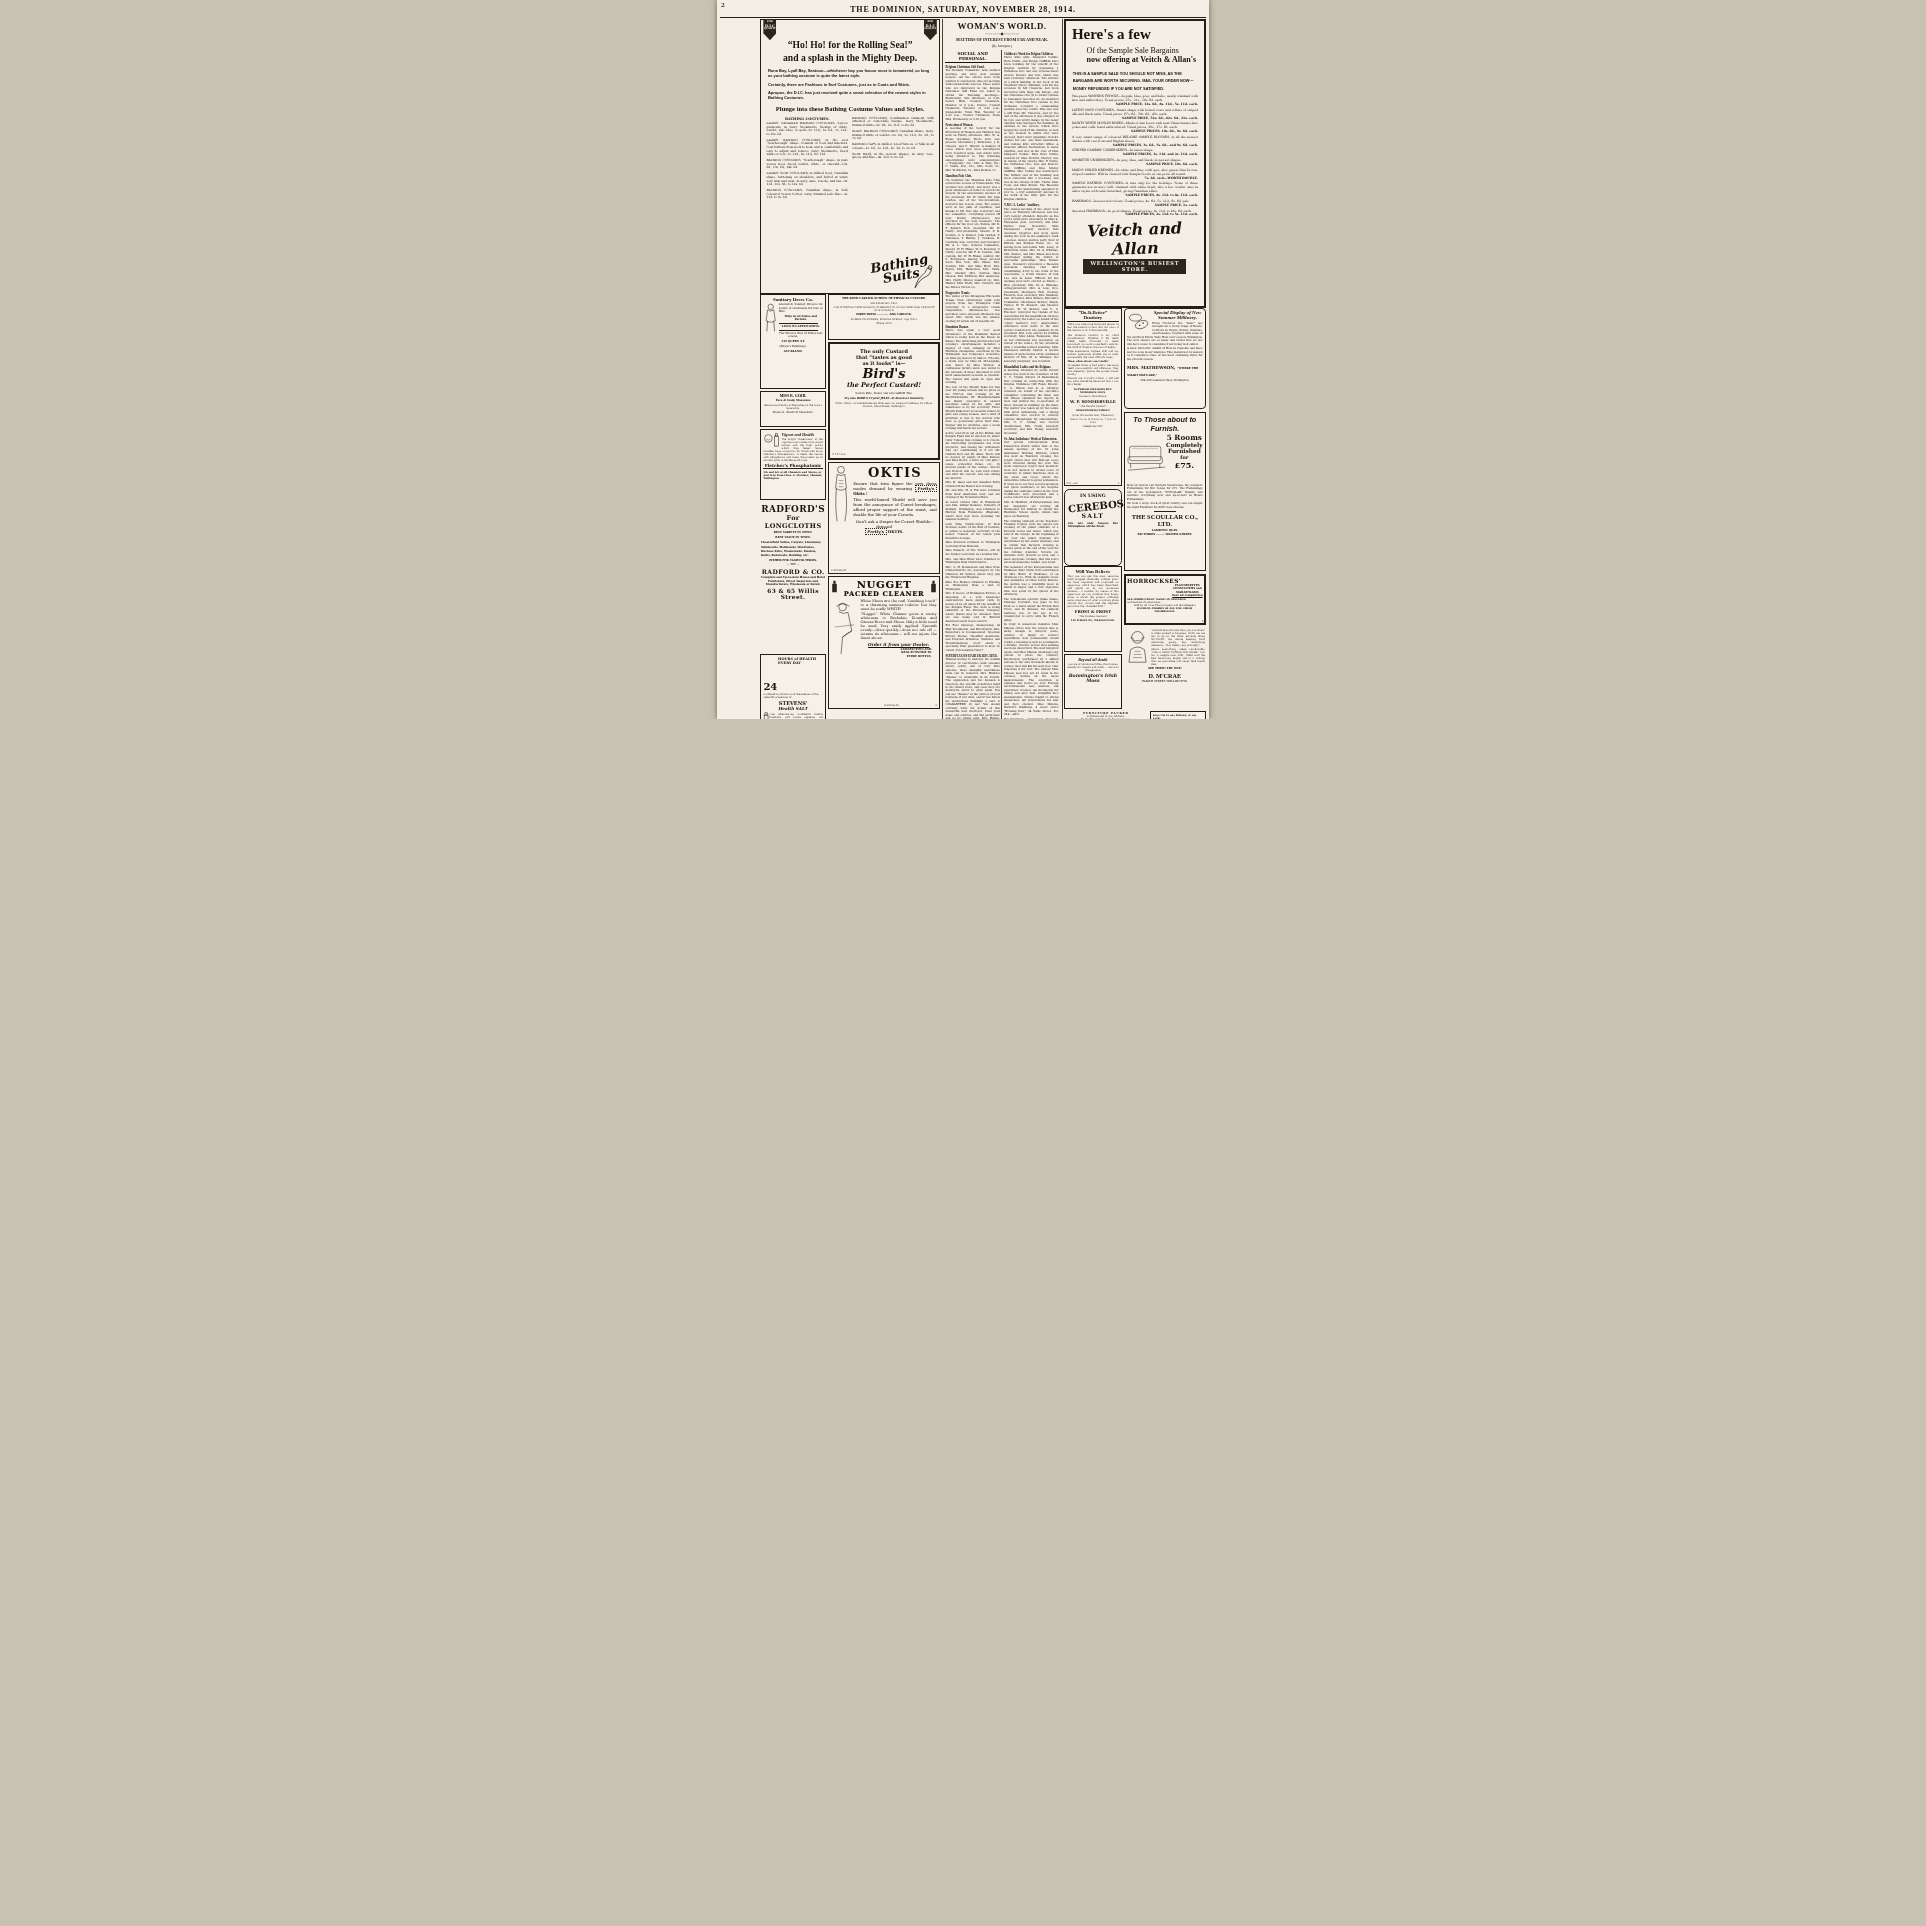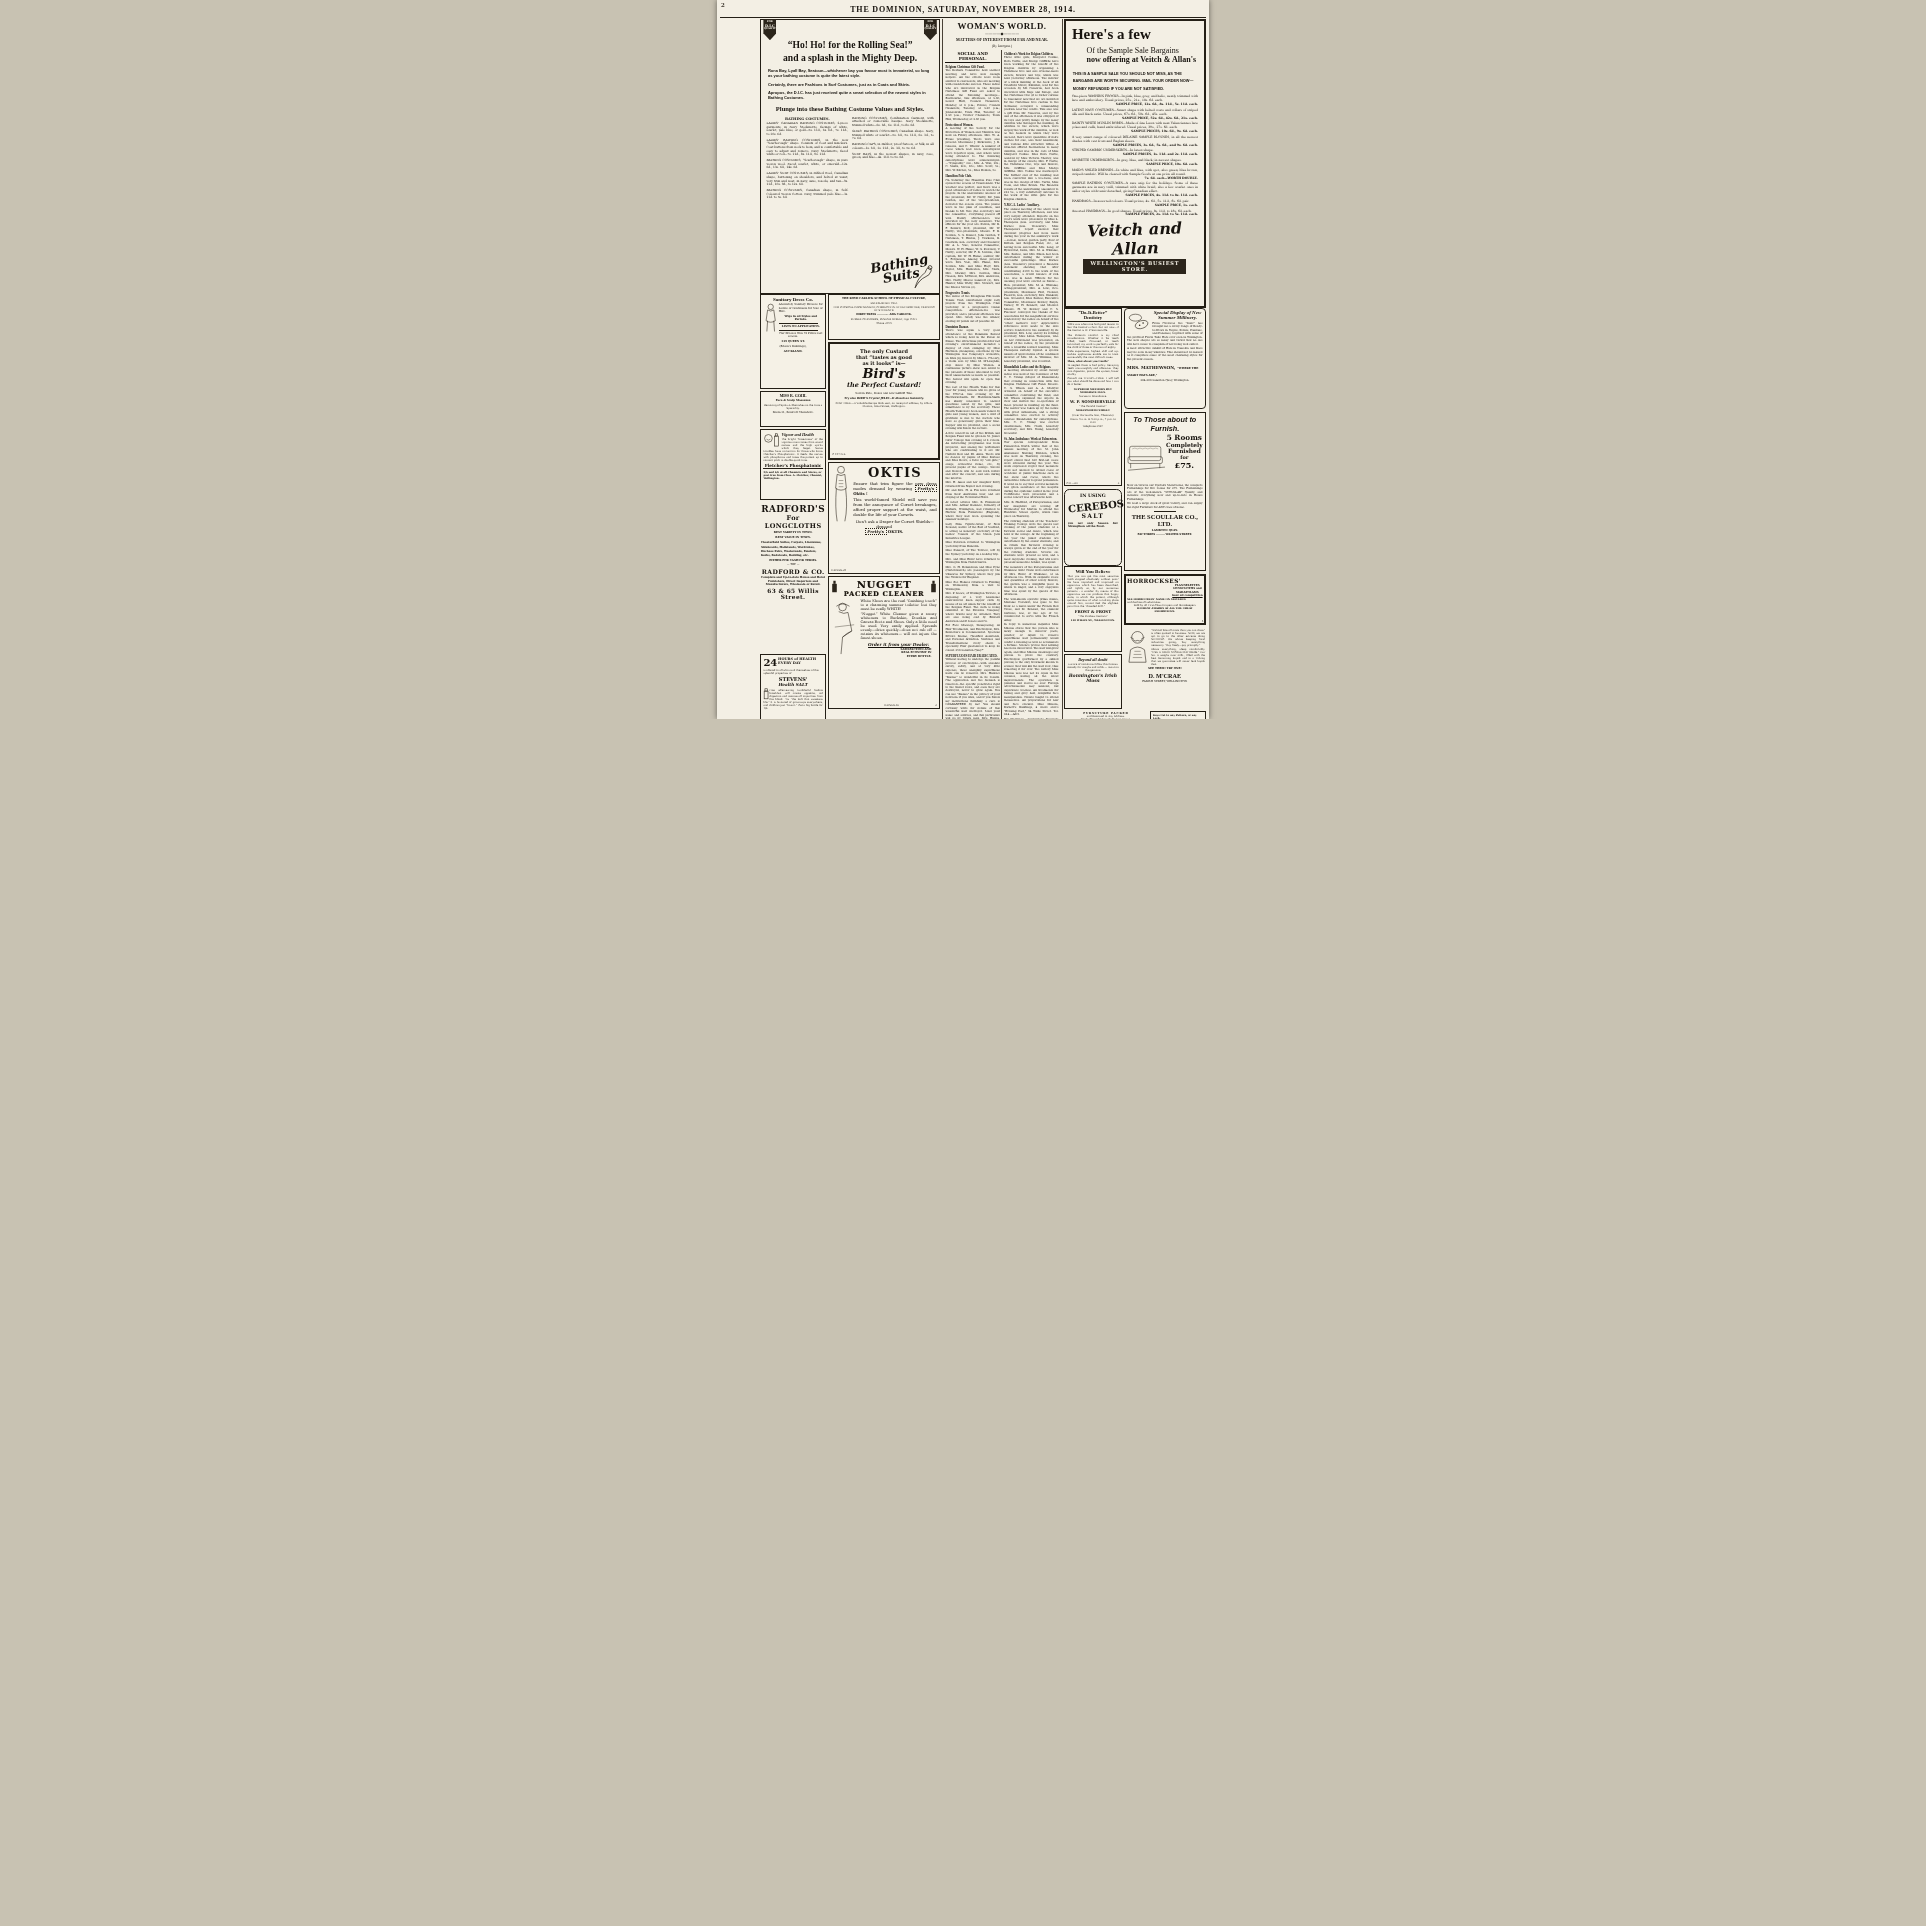--- a/index.html
+++ b/index.html
@@ -195,21 +195,21 @@
             <p class="small" style="font-weight:bold;line-height:1.6;">Chesterfield Suites, Carpets, Linoleums, Sideboards, Hallstands, Wardrobes, Duchess Pairs, Washstands, Fenders, Kerbs, Bedsteads, Bedding, etc.</p>
             <p class="small c" style="font-weight:bold;">EITHER FOR CASH OR TERMS.</p>
             <p class="small c">— TRY —</p>
             <div class="radford-big" style="font-size:6.2px;">RADFORD &amp; CO.</div>
             <p class="small c" style="font-weight:bold;">Complete and Up-to-date House and Hotel Furnishers, Direct Importers and Manufacturers, Wholesale or Retail.</p>
             <div class="radford-big" style="font-size:5.8px;">63 &amp; 65 Willis Street.</div>
           </div>
 
           <div class="box" style="height:65px;">
             <div style="display:flex;gap:0.8px;">
-              <span style="font-size:10px;font-weight:bold;">24</span>
+              <span style="font-size:10px;font-weight:bold;margin-top:24px;">24</span>
               <span>
                 <span style="font-size:3.5px;font-weight:bold;display:block;">HOURS of HEALTH</span>
                 <span style="font-size:3.5px;font-weight:bold;display:block;">EVERY DAY</span>
               </span>
             </div>
             <p class="mini">is offered to all who avail themselves of the splendid properties of</p>
             <div class="c" style="font-size:5px;font-weight:bold;">STEVENS'</div>
             <div class="c script" style="font-size:4.2px;">Health SALT</div>
             <svg class="illus" width="6.2" height="11.6" viewBox="0 0 16 30" style="float:left;">
               <rect x="3" y="8" width="10" height="20" fill="none" stroke="#2b251b" stroke-width="1.5"></rect>

